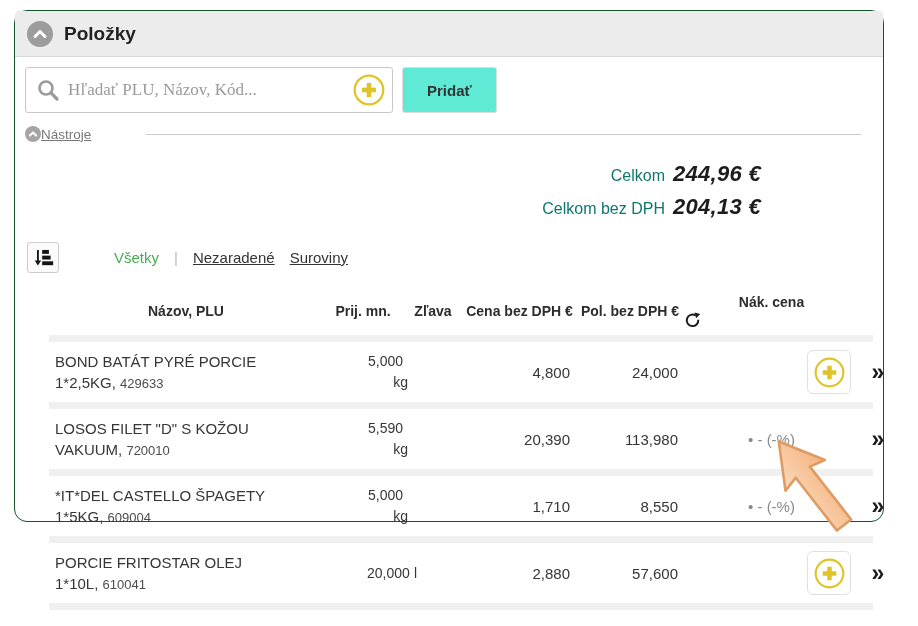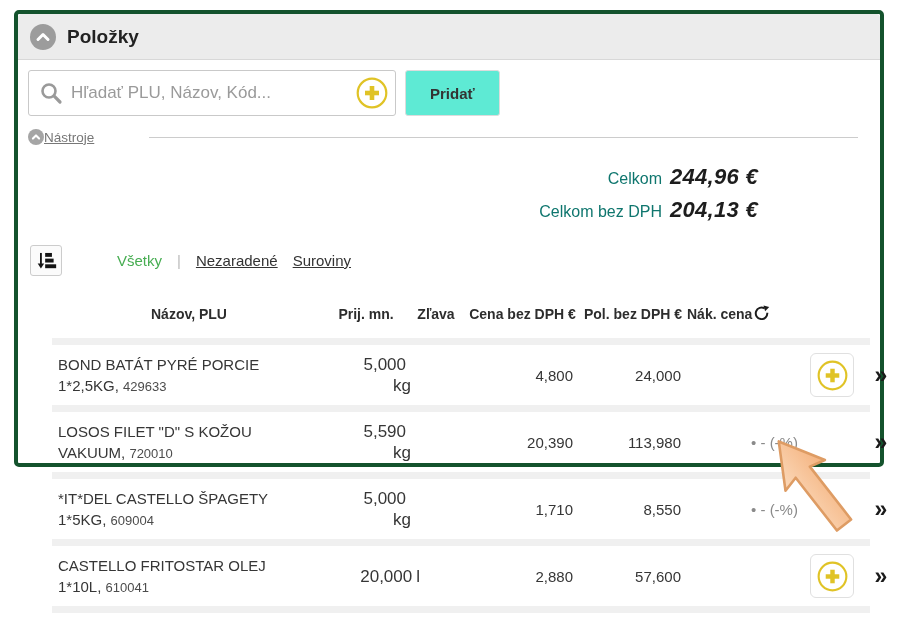--- a/index.html
+++ b/index.html
@@ -1,38 +1,38 @@
 <!DOCTYPE html>
 <html><head>
 <meta charset="utf-8">
 <style>
   html,body { margin:0; padding:0; }
   .stage {
     position:relative; width:918px; height:626px; background:#fff;
     font-family:"Liberation Sans", sans-serif; overflow:hidden;
   }
   .panel {
-    position:absolute; left:14px; top:10px; width:870px; height:457px;
-    box-sizing:border-box; border:4px solid #14532d; border-radius:5px; background:#fff;
+    position:absolute; left:14px; top:10px; width:870px; height:512px;
+    box-sizing:border-box; border:1px solid #14532d; border-radius:13px; background:#fff;
   }
   .panel-header {
     height:45px; background:#ececec; border-bottom:1px solid #d8d8d8;
     border-radius:4px 4px 0 0; display:flex; align-items:center; padding:0 12px; gap:11px;
   }
   .panel-title { font-size:19px; font-weight:bold; color:#222; margin:0; }
   .panel-body { padding:10px; }
 
   .search-row { display:flex; gap:9px; }
   .search-box {
     width:368px; height:46px; box-sizing:border-box; border:1px solid #c9c9c9;
     border-radius:3px; background:#fff; display:flex; align-items:center; padding-left:10px;
   }
   .search-box input {
     border:none; outline:none; flex:1; min-width:0; font-size:17px; color:#444;
-    padding:0 20px 0 8px; font-family:Liberation Sans, sans-serif; background:transparent;
+    padding:0 20px 0 8px; font-family:Liberation Serif, serif; background:transparent;
   }
   .search-box input::placeholder { color:#9a9a9a; }
   .icon-btn { display:flex; align-items:center; justify-content:center; cursor:pointer; background:none; border:none; padding:0; }
   .search-plus { margin-right:7px; }
   .btn-add {
     height:46px; padding:0 24px; background:#5eead4; border:1px solid #dcdcdc;
     border-radius:3px; font-size:15px; font-weight:bold; color:#333; cursor:pointer;
     font-family:"Liberation Sans", sans-serif;
   }
 
@@ -50,26 +50,26 @@
     display:flex; align-items:center; justify-content:center; padding:0; cursor:pointer; }
   .tab { font-size:15px; cursor:pointer; }
   .tab-all { color:#47ad52; text-decoration:none;margin-left:40px; }
   .tab-sep { color:#bbb; font-size:15px; }
   .tab-link { color:#333; text-decoration:underline; }
 
   .table { margin-top:13px;margin-left:24px; }
   .thead, .trow { display:grid; grid-template-columns:274px 80px 60px 113px 108px 175px 38px; align-items:center; }
   .thead { border-bottom:7px solid #f0f0f0; min-height:49px; font-weight:bold; font-size:14px;
     color:#2d2d2d; text-align:center; line-height:18px; }
-  .hd-nak { display:flex; flex-direction:row; align-items:center; gap:1px; }
+  .hd-nak { display:flex; flex-direction:column; gap:1px; }
   .trow { border-bottom:7px solid #f0f0f0; height:60px; }
 
   .c-name { text-align:left; padding-left:6px; font-size:15px; color:#363636; line-height:21px; }
   .plu { font-size:13px; color:#4c4c4c; }
-  .c-qty { text-align:right; font-size:17px; color:#363636; line-height:21px; }
+  .c-qty { text-align:right; font-size:14px; color:#363636; line-height:21px; }
   .q2 { margin-right:-5px; }
   .q2:empty { display:none; }
   .unit-inline { margin-left:4px; margin-right:-14px; }
   .c-cena, .c-pol { text-align:right; padding-right:6px; font-size:15px; color:#363636; }
   .c-nak { display:flex; justify-content:center; align-items:center; }
   .c-nak.has-btn { justify-content:flex-end; padding-right:8px; }
   .purchase { color:#8a8a8a; font-size:15px; }
   .add-btn { width:44px; height:44px; border:1px solid #e0e0e0; border-radius:6px; background:#fff;
     display:flex; align-items:center; justify-content:center; padding:0; cursor:pointer; }
   .c-chev { text-align:center; font-size:23px; font-weight:bold; color:#1b1b1b; cursor:pointer; }
@@ -227,21 +227,21 @@
           <div class="c-cena">1,710</div>
           <div class="c-pol">8,550</div>
           <div class="c-nak">
             <span class="purchase">• - (-%)</span>
           </div>
           <div class="c-chev">»</div>
         </div>
 
         <div class="trow">
           <div class="c-name">
-            <div>CASTELLO FRITOSTAR OLEJ</div>
+            <div>PORCIE FRITOSTAR OLEJ</div>
             <div><span>1*10L,</span> <span class="plu">610041</span></div>
           </div>
           <div class="c-qty">
             <div class="q1"><span>20,000</span><span class="unit-inline">l</span></div>
           </div>
           <div></div>
           <div class="c-cena">2,880</div>
           <div class="c-pol">57,600</div>
           <div class="c-nak has-btn">
             <button class="add-btn">

